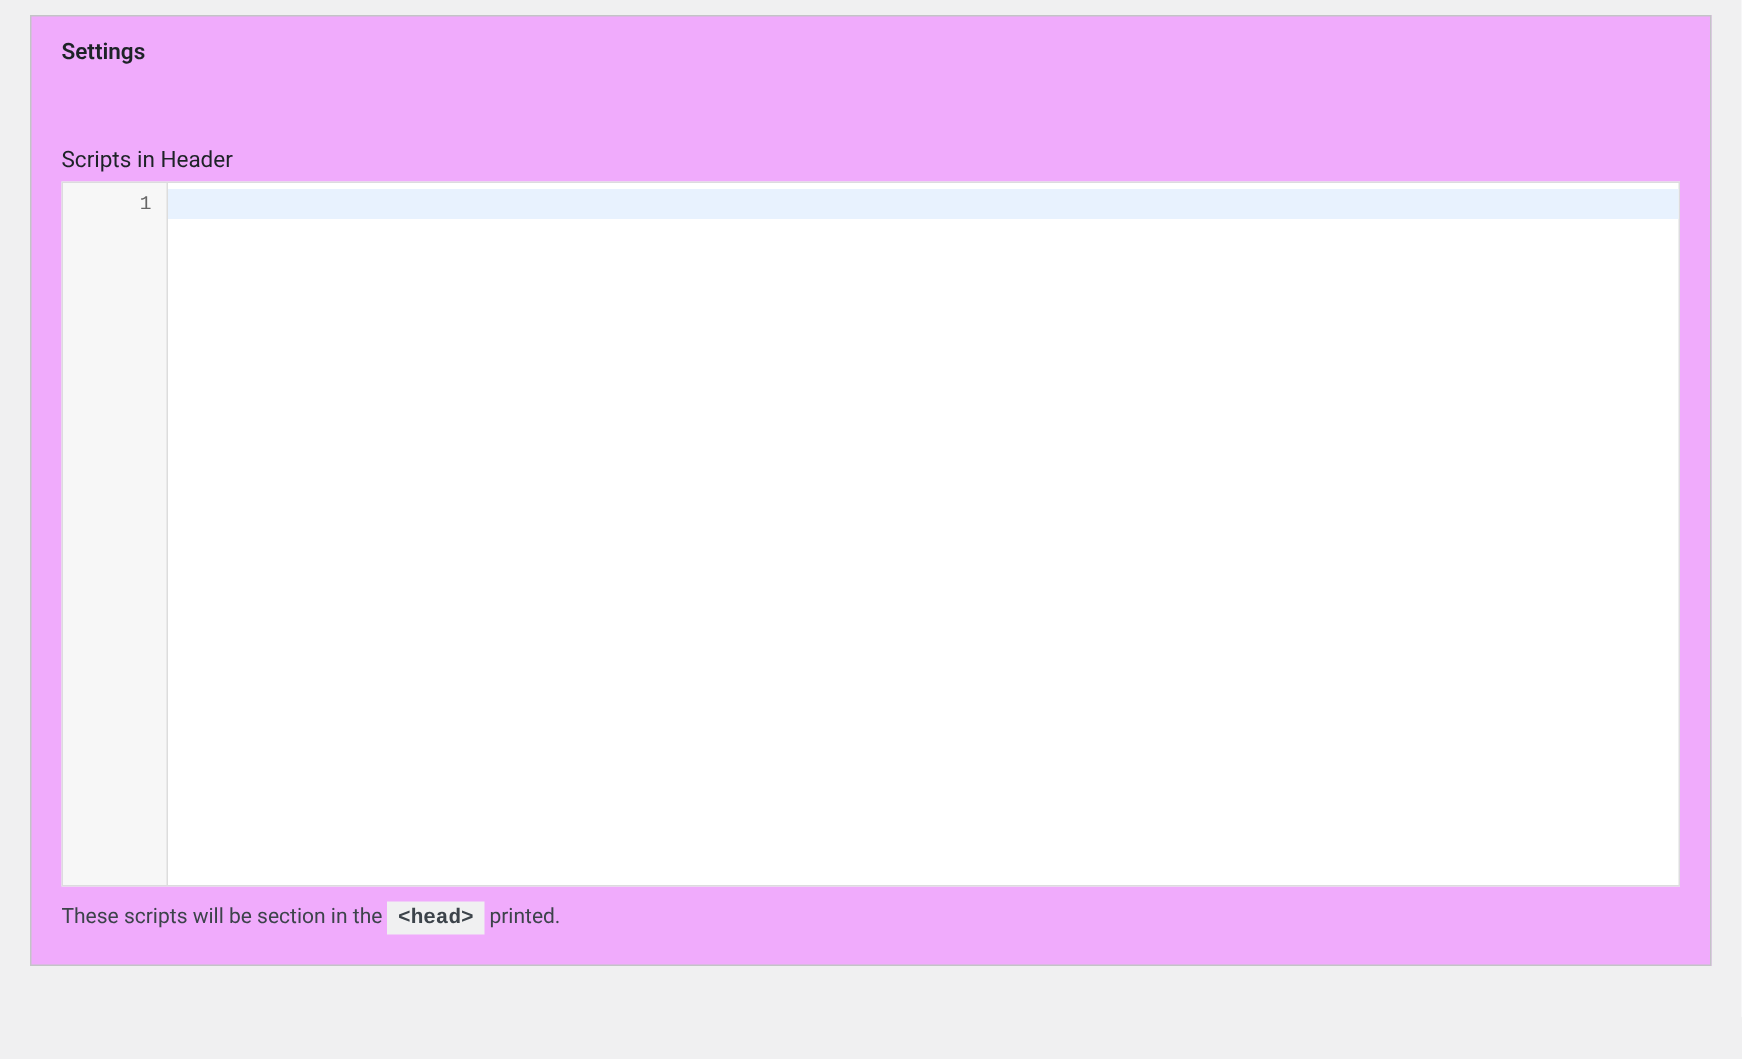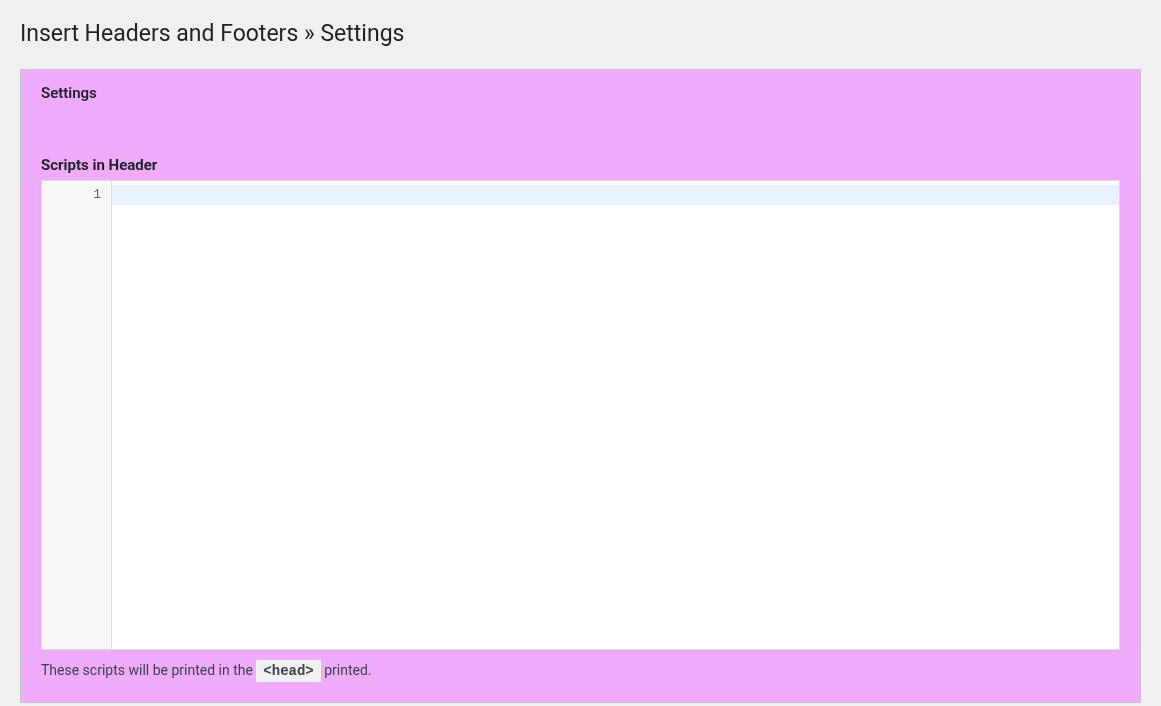--- a/index.html
+++ b/index.html
@@ -32,21 +32,21 @@
       padding: 0 20px 20px 20px;
     }
     .hndle {
       font-size: 15px;
       font-weight: 600;
       padding: 14px 0;
       color: #1d2327;
     }
     .field-label {
       font-size: 15px;
-      font-weight: 700;
+      font-weight: 400;
       color: #1d2327;
       display: block;
       padding-top: 40px;
       padding-bottom: 6px;
     }
     .code-editor {
       border: 1px solid #dcdcde;
       background: #fff;
       height: 470px;
       display: flex;
@@ -109,36 +109,35 @@
       background: #f0f0f1;
       padding: 3px 7px;
       border-radius: 0;
       font-weight: bold;
     }
   </style>
 </head>
 <body>
 
 <div class="wrap">
-  <h1 class="page-title">Insert Headers and Footers » Settings</h1>
 
   <div class="postbox">
     <div class="inside">
       <h2 class="hndle">Settings</h2>
 
       <label class="field-label">Scripts in Header</label>
 
       <div class="code-editor">
         <div class="gutter">
           <div class="line-number">1</div>
         </div>
         <div class="code-area">
           <div class="active-line"></div>
           <textarea class="code-textarea" style=""></textarea>
         </div>
       </div>
 
       <p class="description">
-        <span>These scripts will be printed in the </span><code>&lt;head&gt;</code><span> printed.</span>
+        <span>These scripts will be section in the </span><code>&lt;head&gt;</code><span> printed.</span>
       </p>
     </div>
   </div>
 </div>
 
 </body></html>

